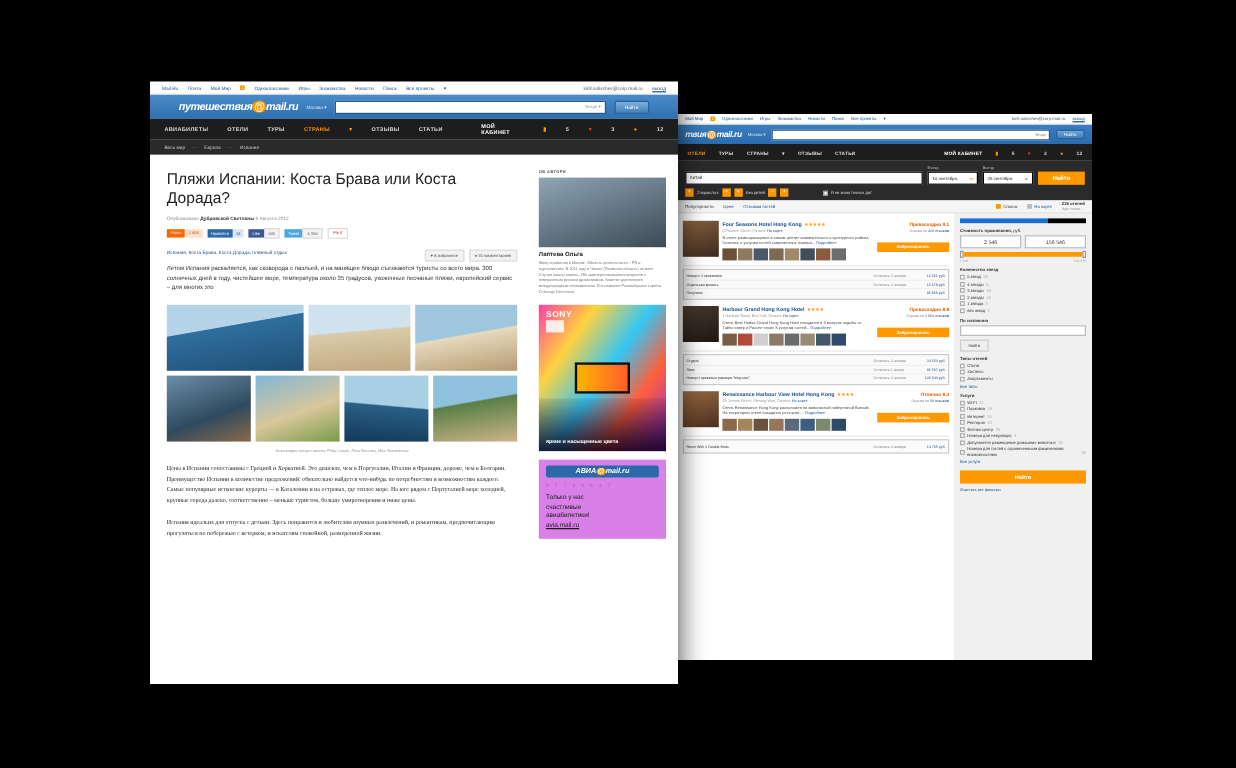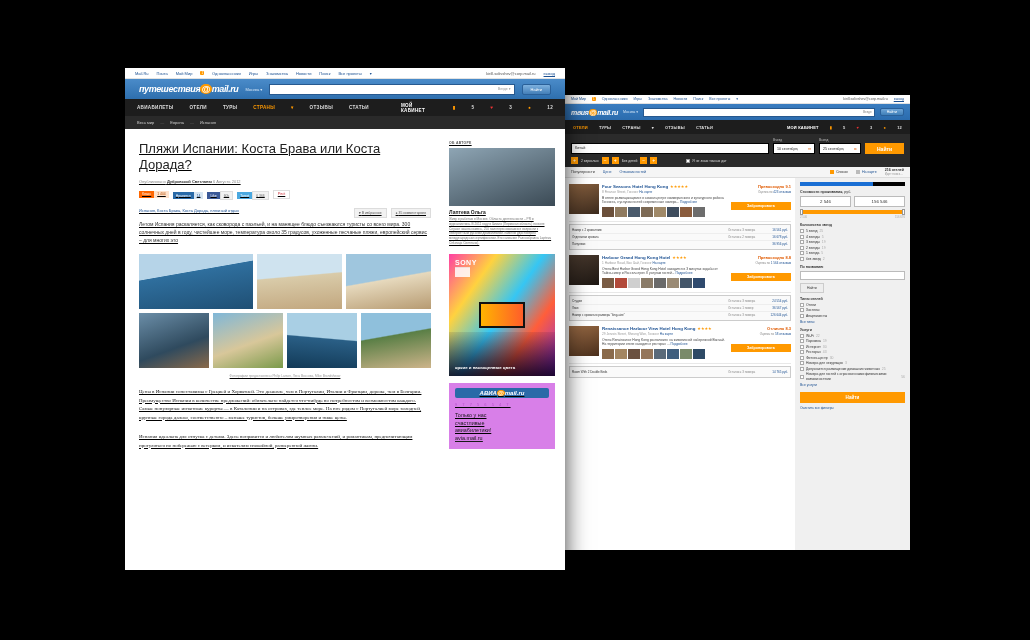--- a/index.html
+++ b/index.html
@@ -112,35 +112,35 @@
   
   #win-article {
     left:125px; top:68px; width:440px; height:502px;
     box-shadow:0 4px 22px rgba(0,0,0,.75);
     font-size:5px;
   }
   .a-topbar { background:#fff; height:11px; display:flex; align-items:center; gap:8px; padding:0 10px; font-size:4px; color:#1a4f91; white-space:nowrap; border-bottom:1px solid #e2e2e2;}
   .a-topbar .sp { flex:1; }
   .a-topbar .usr { color:#555; }
   .a-topbar .out { text-decoration:underline; }
-  .a-bluebar { background:linear-gradient(#4a8bc9,#2e6fae); height:20px; display:flex; align-items:center; padding:0 14px; gap:7px; }
+  .a-bluebar { background:linear-gradient(#4a8bc9,#2e6fae); height:20px; display:flex; align-items:center; padding:0 24px; gap:7px; }
   .a-logo { font-weight:bold; font-size:9px; color:#fff; font-style:italic; letter-spacing:-.4px; white-space:nowrap; }
   .a-logo .at { background:#f90; border-radius:50%; padding:0 1.5px; font-style:normal; }
   .a-city { color:#d5e7f8; font-size:4px; white-space:nowrap; }
   .a-search { flex:1; height:11px; background:#fff; border:1px solid #27598f; display:flex; align-items:center; justify-content:flex-end; padding-right:3px; }
   .a-search .ev { font-size:3.6px; color:#999; }
   .a-findbtn { background:linear-gradient(#7db0de,#437fb8); color:#fff; font-size:4px; padding:2px 8px; border:1px solid #2a6099; border-radius:2px; }
   .a-nav { background:#1d1d1d; height:17px; display:flex; align-items:center; padding:0 12px; gap:16px; font-size:4.6px; font-weight:bold; color:#ddd; letter-spacing:.3px; }
   .a-nav .act { color:#f90; }
   .a-nav .sp { flex:1; }
   .a-nav .cab { color:#fff; }
   .a-crumbs { background:#2a2a2a; height:13px; display:flex; align-items:center; gap:6px; padding:0 12px; font-size:4px; color:#ccc; }
   .a-crumbs .dash { color:#666; }
 
-  .a-main { display:flex; background:#fff; height:426px;text-decoration:underline; }
+  .a-main { display:flex; background:#fff; height:426px; }
   .a-content { width:320px; padding:12px 14px 0; }
   .a-h1 { font-size:13px; color:#222; font-weight:normal; line-height:1.22; margin:0 0 6px; }
   .a-meta { font-size:4px; color:#888; margin-bottom:6px; }
   .a-meta b { color:#333; }
   .a-social { display:flex; align-items:center; gap:4px; margin-bottom:9px; }
   .btn-ok { display:flex; align-items:center; }
   .btn-ok .l { background:#f60; color:#fff; font-size:3.4px; padding:1.5px 3px; }
   .btn-ok .c { background:#ffe2cc; color:#b14a00; font-size:3.4px; padding:1.5px 3px; }
   .btn-mm .l { background:#2a6aa8; color:#fff; font-size:3.4px; padding:1.5px 3px; }
   .btn-mm .c { background:#d8e6f3; color:#1a4f91; font-size:3.4px; padding:1.5px 3px; }

